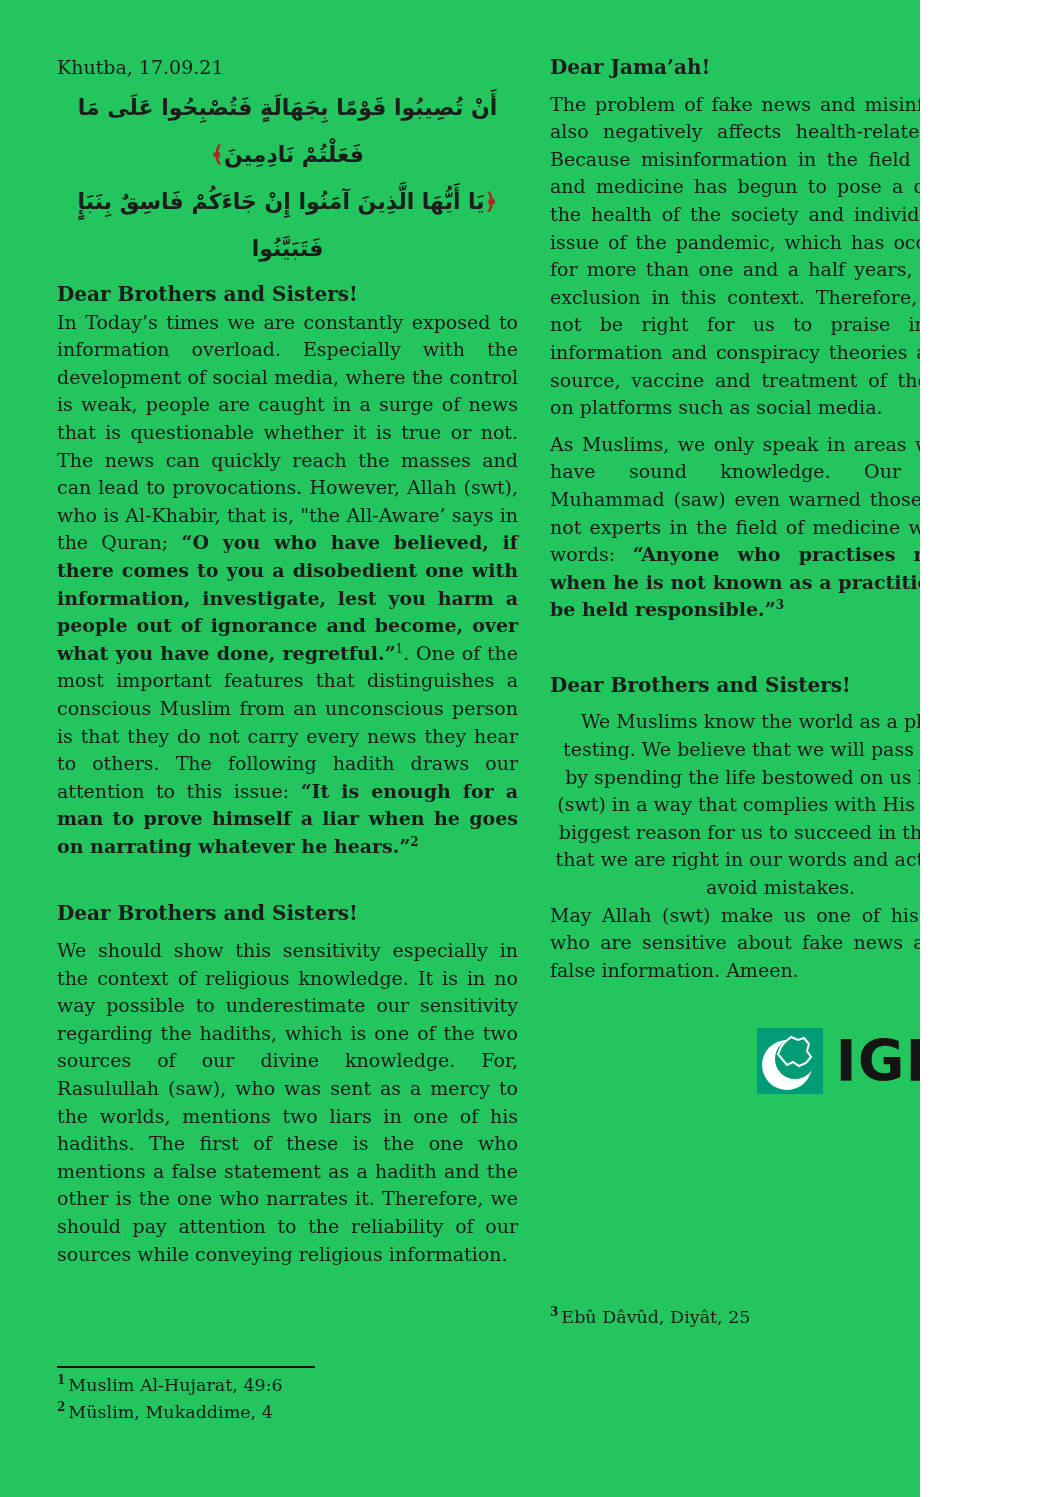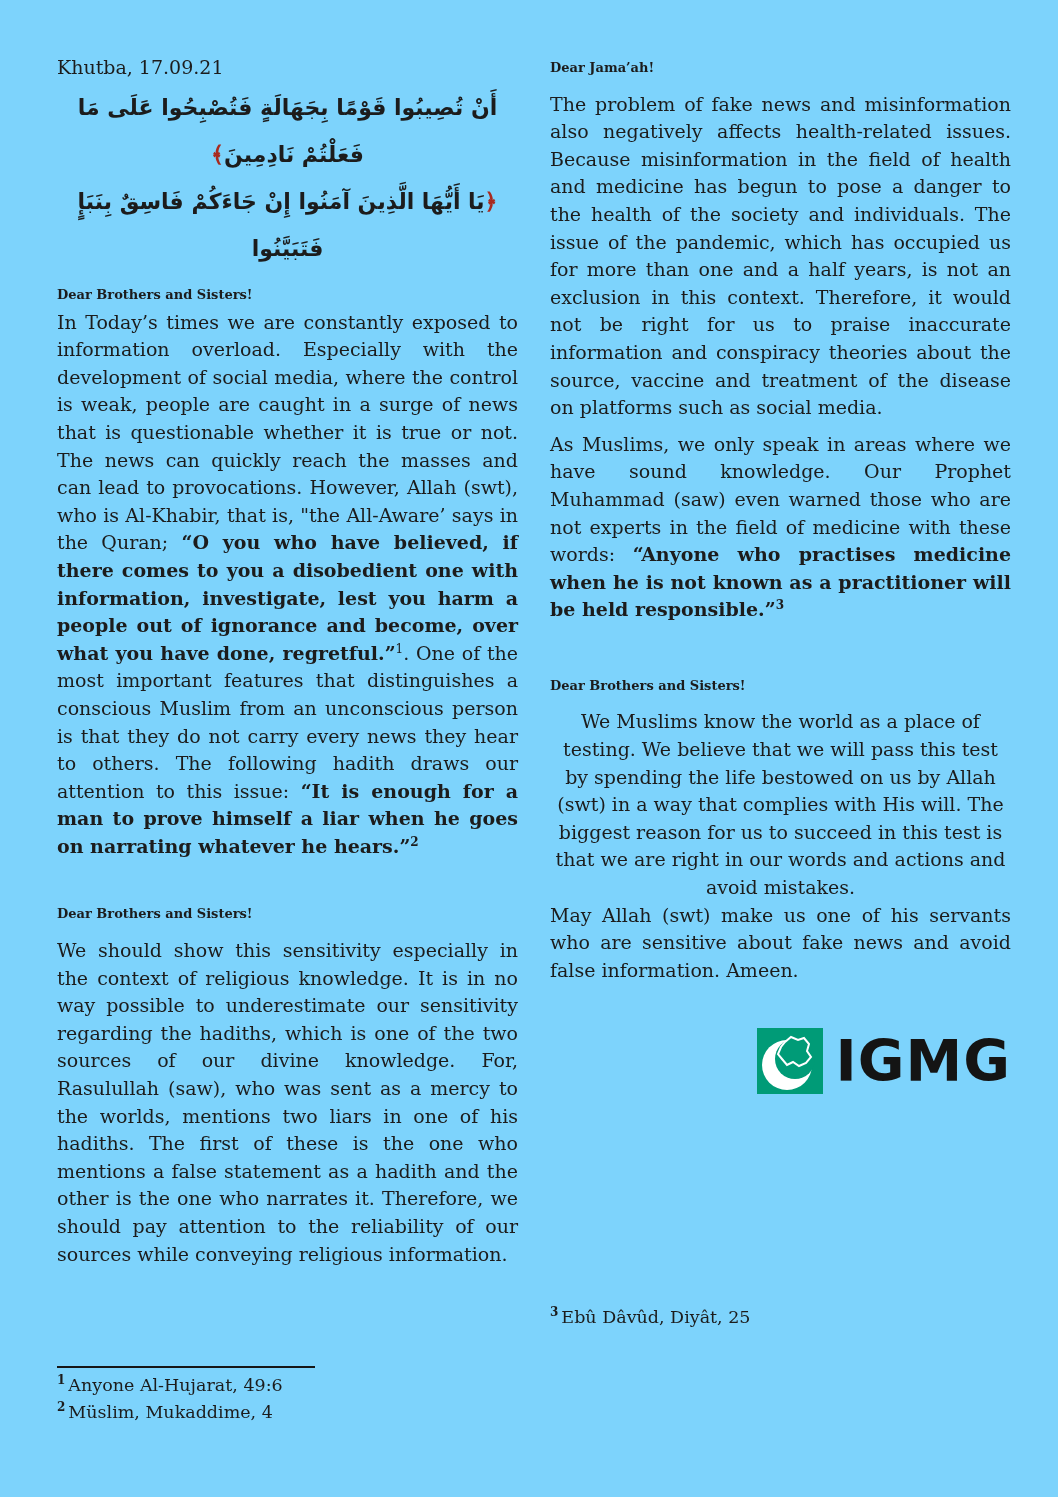--- a/index.html
+++ b/index.html
@@ -1,36 +1,36 @@
 <!DOCTYPE html>
 <html><head>
 <meta charset="utf-8">
 <style>
   html,body{margin:0;padding:0;background:#ffffff;}
   .page{
     position:relative;
-    width:1058px;height:1497px;
-    background:#7dd3fc;
+    width:920px;height:1497px;
+    background:#22c55e;
     color:#1c1c1c;
     font-family:"DejaVu Serif", serif;
     overflow:hidden;
   }
   .columns{
     position:absolute;top:54px;left:57px;
     display:flex;gap:32px;
   }
   .col{width:461px;font-size:19px;line-height:27.6px;}
   .kicker{font-size:19px;line-height:26px;}
   .doc-title{font-weight:bold;font-size:19.5px;line-height:26px;}
   .arabic{direction:rtl;text-align:center;font-family:"DejaVu Sans", sans-serif;margin-top:4px;}
   .verse-line{font-size:22px;font-weight:bold;line-height:47px;}
   .narration-intro{font-size:18px;font-weight:normal;color:#3a3a3a;line-height:34px;}
   .hadith-line{font-size:21px;font-weight:bold;line-height:44px;}
   .orn{color:#a82a1f;font-weight:bold;}
-  .heading{font-weight:bold;font-size:13px;margin:0;}
+  .heading{font-weight:bold;font-size:20px;margin:0;}
   .gap-top-small{margin-top:9px;}
   .gap-top-section{margin-top:40px;}
   p{margin:0;}
   .justify{text-align:justify;}
   .ragged{text-align:center;}
   .bold{font-weight:bold;}
   sup.fnref{font-size:12px;line-height:0;vertical-align:super;}
   .logo-row{
     margin-top:44px;
     display:flex;justify-content:flex-end;align-items:center;gap:12px;
@@ -95,21 +95,21 @@
           <path d="M28 14 L34 9 L41 12 L47 10 L52 16 L50 23 L54 29 L49 35 L42 38 L36 34 L30 37 L25 31 L21 26 L24 19 Z" fill="#009b77" stroke="#ffffff" stroke-width="2"></path>
         </svg>
         <div class="logo-text">IGMG</div>
       </div>
     </div>
   </div>
 
   <div class="footnote-sep"></div>
 
   <div class="footnotes footnotes-left">
-    <div><span class="fnmark">1</span><span>Anyone Al-Hujarat, 49:6</span></div>
+    <div><span class="fnmark">1</span><span>Muslim Al-Hujarat, 49:6</span></div>
     <div><span class="fnmark">2</span><span>Müslim, Mukaddime, 4</span></div>
   </div>
 
   <div class="footnotes footnotes-right">
     <div><span class="fnmark">3</span><span>Ebû Dâvûd, Diyât, 25</span></div>
   </div>
 
 </div>
 
 </body></html>

